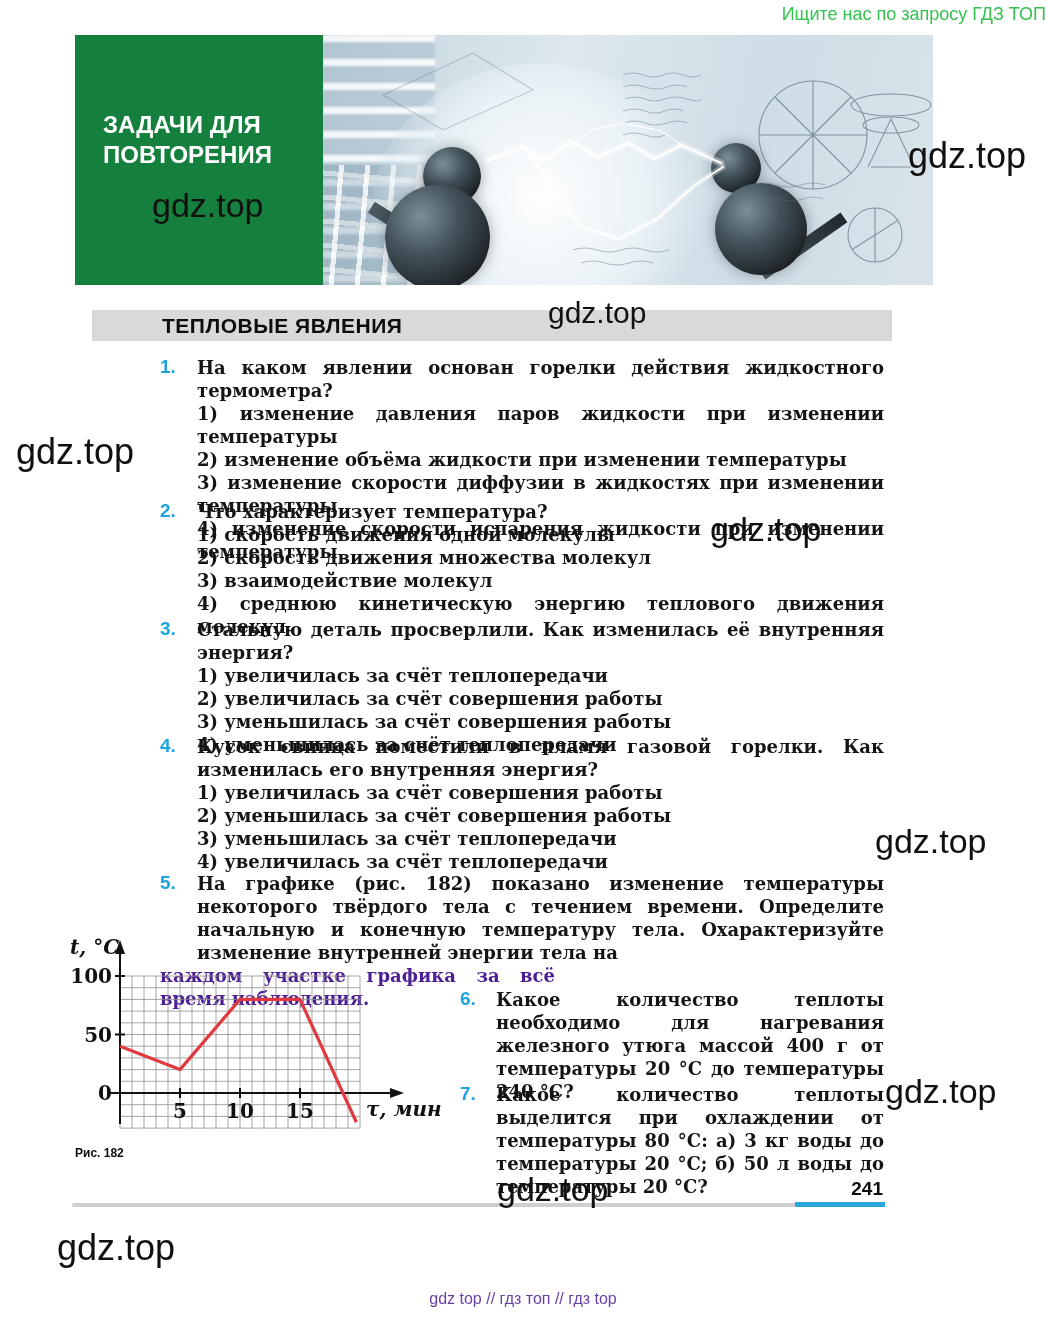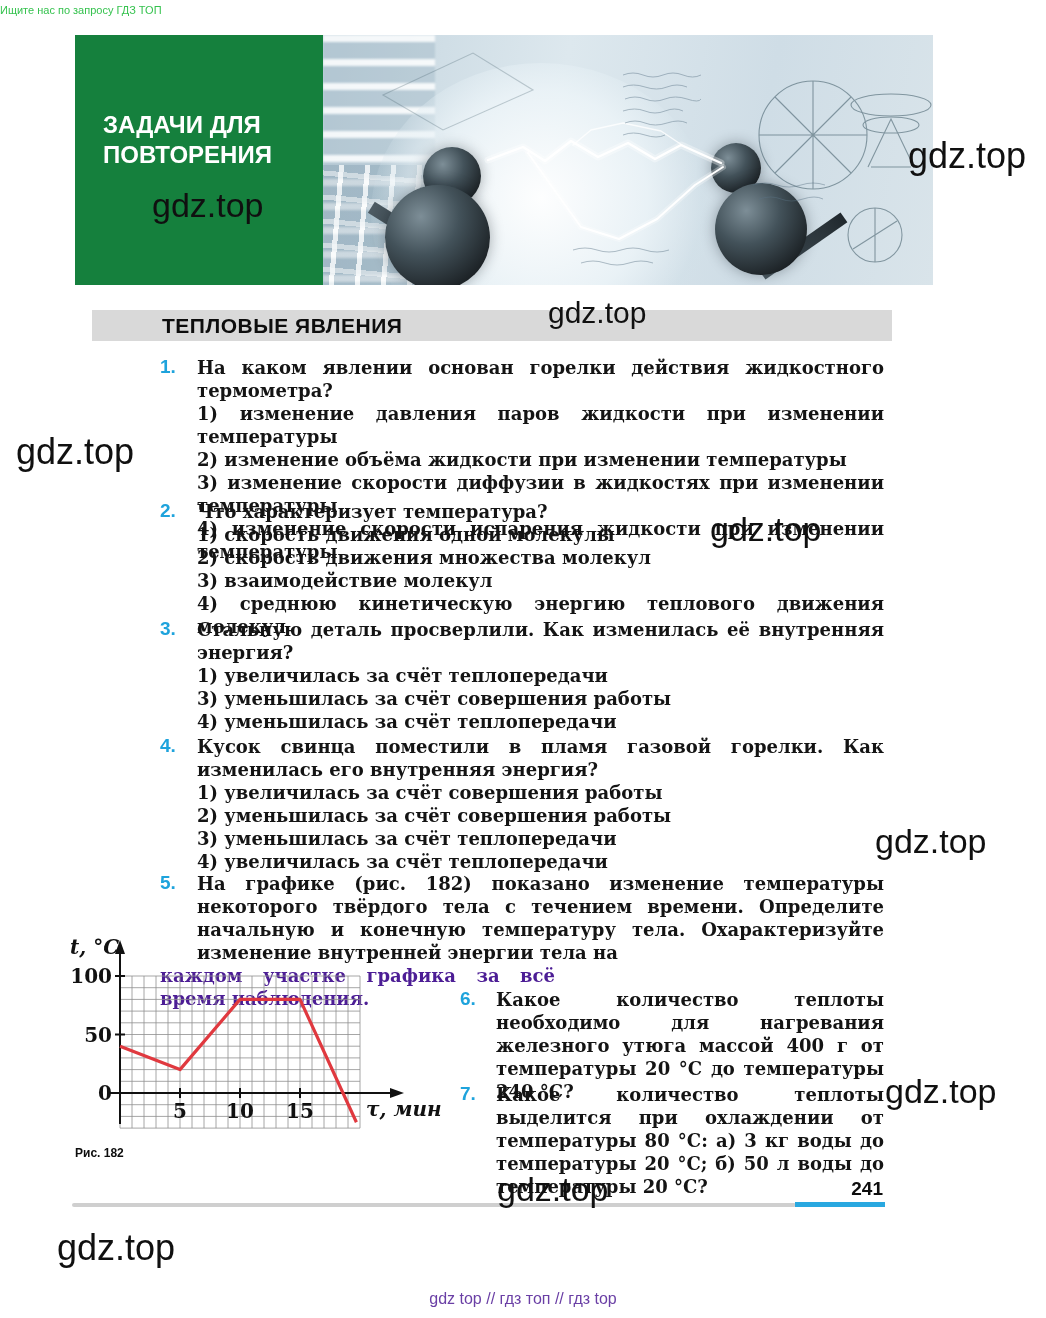--- a/index.html
+++ b/index.html
@@ -1,22 +1,22 @@
 <!DOCTYPE html>
 <html><head>
 <meta charset="utf-8">
 <style>
   html,body{margin:0;padding:0;}
   body{width:1046px;height:1318px;background:#ffffff;position:relative;overflow:hidden;
        font-family:"DejaVu Serif",serif;}
   .abs{position:absolute;}
 
   
-  .top-banner{top:4px;left:0;width:1046px;text-align:left;
-      font-family:"Liberation Sans",sans-serif;font-size:11px;color:#35c24e;}
+  .top-banner{top:4px;left:0;width:1046px;text-align:right;
+      font-family:"Liberation Sans",sans-serif;font-size:18px;color:#35c24e;}
   .footer-line{top:1290px;left:0;width:1046px;text-align:center;
       font-family:"Liberation Sans",sans-serif;font-size:16px;color:#6a3fa5;}
 
   
   .wm{position:absolute;font-family:"Liberation Sans",sans-serif;color:#101010;
       font-size:34px;line-height:1;white-space:nowrap;}
 
   
   .banner{top:35px;left:75px;width:822px;height:250px;display:flex;}
   .banner-left{width:248px;height:250px;background:#15803d;position:relative;flex:none;}
@@ -147,20 +147,21 @@
     <div class="opt">3) взаимодействие молекул</div>
     <div class="opt">4) среднюю кинетическую энергию теплового движения молекул</div>
   </div>
 </div>
 
 <div class="q" style="top:618px;">
   <span class="qnum">3.</span>
   <div class="qbody">
     <div>Стальную деталь просверлили. Как изменилась её внутренняя энергия?</div>
     <div class="opt">1) увеличилась за счёт теплопередачи</div>
+    <div class="opt">2) увеличилась за счёт совершения работы</div>
     <div class="opt">3) уменьшилась за счёт совершения работы</div>
     <div class="opt">4) уменьшилась за счёт теплопередачи</div>
   </div>
 </div>
 
 <div class="q" style="top:735px;">
   <span class="qnum">4.</span>
   <div class="qbody">
     <div>Кусок свинца поместили в пламя газовой горелки. Как изменилась его внутренняя энергия?</div>
     <div class="opt">1) увеличилась за счёт совершения работы</div>

